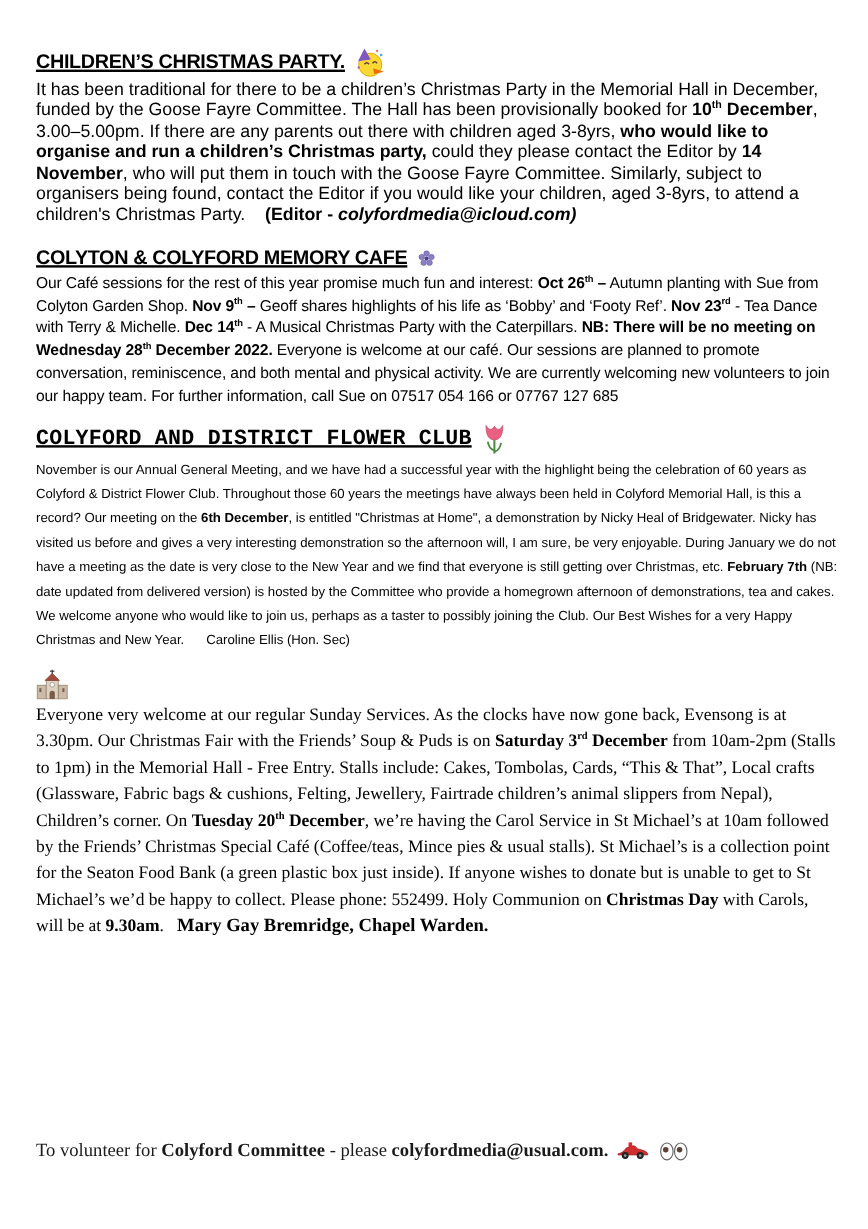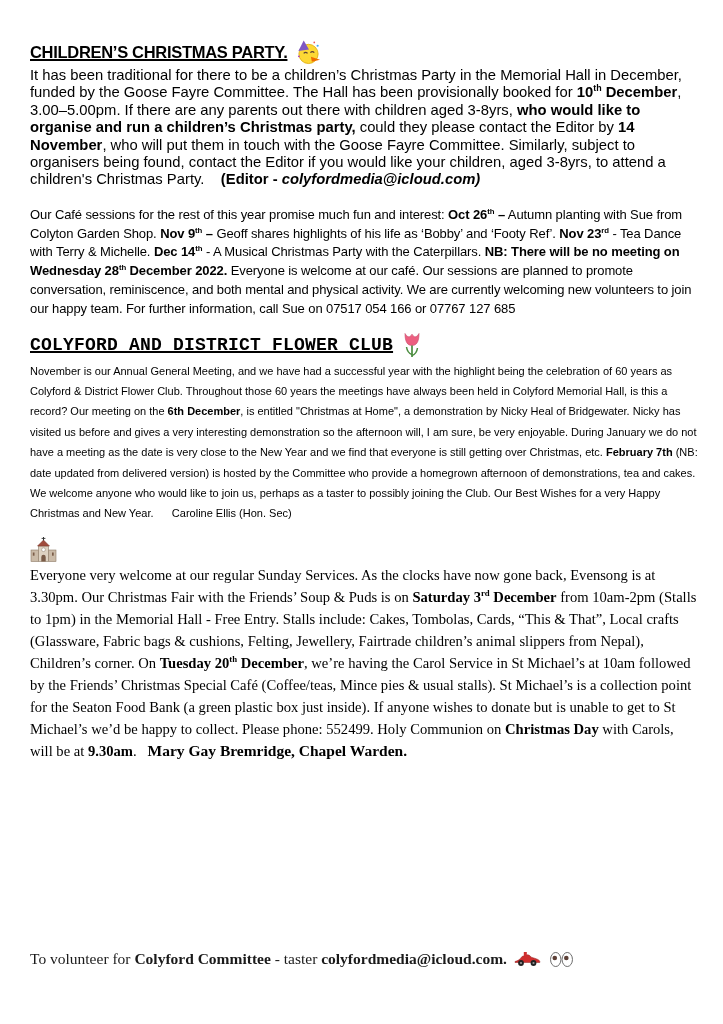--- a/index.html
+++ b/index.html
@@ -52,20 +52,33 @@
               <polygon points="15.5,17.5 25,20.5 16.5,22.5" fill="#ef6c00"></polygon>
               <circle cx="22.5" cy="6" r="1.1" fill="#42a5f5"></circle>
               <circle cx="3" cy="17" r="1" fill="#ab47bc"></circle>
               <circle cx="19" cy="2.5" r="0.9" fill="#ef5350"></circle>
             </svg>
           </span>
         </div>
         <p class="body bf-sans"><span>It has been traditional for there to be a children’s Christmas Party in the Memorial Hall in December, funded by the Goose Fayre Committee. The Hall has been provisionally booked for </span><span class="b">10</span><span class="b sup">th</span><span class="b"> December</span><span>, 3.00–5.00pm. If there are any parents out there with children aged 3-8yrs, </span><span class="b">who would like to organise and run a children’s Christmas party,</span><span> could they please contact the Editor by </span><span class="b">14 November</span><span>, who will put them in touch with the Goose Fayre Committee. Similarly, subject to organisers being found, contact the Editor if you would like your children, aged 3-8yrs, to attend a children's Christmas Party.    </span><span class="b">(Editor - </span><span class="b i">colyfordmedia@icloud.com</span><span class="b i">)</span></p>
       </section>
       <section class="section sec-2">
+        <div class="title-row">
+          <span class="sec-title tf-sans">COLYTON &amp; COLYFORD MEMORY CAFE</span>
+          <span class="icon">
+            <svg width="15" height="15" viewBox="0 0 20 20">
+              <circle cx="10" cy="4.4" r="3.1" fill="#8b7fc7" stroke="#655a9e" stroke-width="0.6"></circle>
+              <circle cx="4.6" cy="8.3" r="3.1" fill="#8b7fc7" stroke="#655a9e" stroke-width="0.6"></circle>
+              <circle cx="6.7" cy="14.6" r="3.1" fill="#8b7fc7" stroke="#655a9e" stroke-width="0.6"></circle>
+              <circle cx="13.3" cy="14.6" r="3.1" fill="#8b7fc7" stroke="#655a9e" stroke-width="0.6"></circle>
+              <circle cx="15.4" cy="8.3" r="3.1" fill="#8b7fc7" stroke="#655a9e" stroke-width="0.6"></circle>
+              <circle cx="10" cy="10" r="2.3" fill="#4a3f8f"></circle>
+            </svg>
+          </span>
+        </div>
         <p class="body bf-sans2"><span>Our Café sessions for the rest of this year promise much fun and interest: </span><span class="b">Oct 26</span><span class="b sup">th</span><span class="b"> –</span><span> Autumn planting with Sue from Colyton Garden Shop. </span><span class="b">Nov 9</span><span class="b sup">th</span><span class="b"> –</span><span> Geoff shares highlights of his life as ‘Bobby’ and ‘Footy Ref’. </span><span class="b">Nov 23</span><span class="b sup">rd</span><span> - Tea Dance with Terry &amp; Michelle. </span><span class="b">Dec 14</span><span class="b sup">th</span><span> - A Musical Christmas Party with the Caterpillars. </span><span class="b">NB: There will be no meeting on Wednesday 28</span><span class="b sup">th</span><span class="b"> December 2022.</span><span> Everyone is welcome at our café. Our sessions are planned to promote conversation, reminiscence, and both mental and physical activity. We are currently welcoming new volunteers to join our happy team. For further information, call Sue on 07517 054 166 or 07767 127 685</span></p>
       </section>
       <section class="section sec-3">
         <div class="title-row">
           <span class="sec-title tf-serif">COLYFORD AND DISTRICT FLOWER CLUB</span>
           <span class="icon">
             <svg width="20" height="28" viewBox="0 0 20 28">
               <path d="M3,2.5 C3,11 5.5,14.5 10,14.5 C14.5,14.5 17,11 17,2.5 C14.5,6.5 12.5,7 10,3.2 C7.5,7 5.5,6.5 3,2.5 Z" fill="#ec5f80" stroke="#c64668" stroke-width="0.6"></path>
               <path d="M10,14.5 L10,26" stroke="#4a8c3f" stroke-width="1.7"></path>
               <path d="M10,23.5 C7,22.5 5,19.5 4.5,16" stroke="#4a8c3f" stroke-width="1.5" fill="none"></path>
@@ -89,21 +102,21 @@
               <rect x="11.6" y="0.9" width="3.8" height="0.9" fill="#333"></rect>
               <circle cx="13.5" cy="12.7" r="1.9" fill="#fff" stroke="#8d7b66" stroke-width="0.5"></circle>
               <path d="M11.3,24.5 v-4.6 a2.2,2.2 0 0 1 4.4,0 v4.6 Z" fill="#7a5c48"></path>
             </svg>
           </span>
         </div>
         <p class="body bf-comic"><span>Everyone very welcome at our regular Sunday Services. As the clocks have now gone back, Evensong is at 3.30pm. Our Christmas Fair with the Friends’ Soup &amp; Puds is on </span><span class="b">Saturday 3</span><span class="b sup">rd</span><span class="b"> December</span><span> from 10am-2pm (Stalls to 1pm) in the Memorial Hall - Free Entry. Stalls include: Cakes, Tombolas, Cards, “This &amp; That”, Local crafts (Glassware, Fabric bags &amp; cushions, Felting, Jewellery, Fairtrade children’s animal slippers from Nepal), Children’s corner. On </span><span class="b">Tuesday 20</span><span class="b sup">th</span><span class="b"> December</span><span>, we’re having the Carol Service in St Michael’s at 10am followed by the Friends’ Christmas Special Café (Coffee/teas, Mince pies &amp; usual stalls). St Michael’s is a collection point for the Seaton Food Bank (a green plastic box just inside). If anyone wishes to donate but is unable to get to St Michael’s we’d be happy to collect. Please phone: 552499. Holy Communion on </span><span class="b">Christmas Day</span><span> with Carols, will be at </span><span class="b">9.30am</span><span>.   </span><span class="b serif">Mary Gay Bremridge, Chapel Warden.</span></p>
       </section>
     </div>
   <div class="footer">
-    <span class="footer-text"><span>To volunteer for </span><span class="b">Colyford Committee</span><span> - taster </span><span class="b">colyfordmedia@icloud.com.</span></span>
+    <span class="footer-text"><span>To volunteer for </span><span class="b">Colyford Committee</span><span> - please </span><span class="b">colyfordmedia@usual.com.</span></span>
     <span class="footer-icons"><span class="icon"><svg width="27" height="16" viewBox="0 0 27 16">
             <path d="M1,10.5 C4,9.8 6,8.5 8,5.5 L12,4.2 C14,3.2 16,4.2 17.2,6.2 L20.5,7.2 C23.5,8 25.5,9.2 25.8,10.5 L25.8,11.5 L1,11.5 Z" fill="#cf2e2e" stroke="#8e1f1f" stroke-width="0.5"></path>
             <rect x="9.8" y="1" width="3" height="4" fill="#cf2e2e"></rect>
             <circle cx="7" cy="12" r="2.9" fill="#222"></circle>
             <circle cx="19.5" cy="12" r="2.9" fill="#222"></circle>
             <circle cx="7" cy="12" r="1.1" fill="#999"></circle>
             <circle cx="19.5" cy="12" r="1.1" fill="#999"></circle>
           </svg></span><span class="icon"><svg width="25" height="17" viewBox="0 0 26 17">
             <ellipse cx="7" cy="8.5" rx="5.4" ry="7.3" fill="#fff" stroke="#666" stroke-width="1"></ellipse>
             <ellipse cx="19" cy="8.5" rx="5.4" ry="7.3" fill="#fff" stroke="#666" stroke-width="1"></ellipse>

